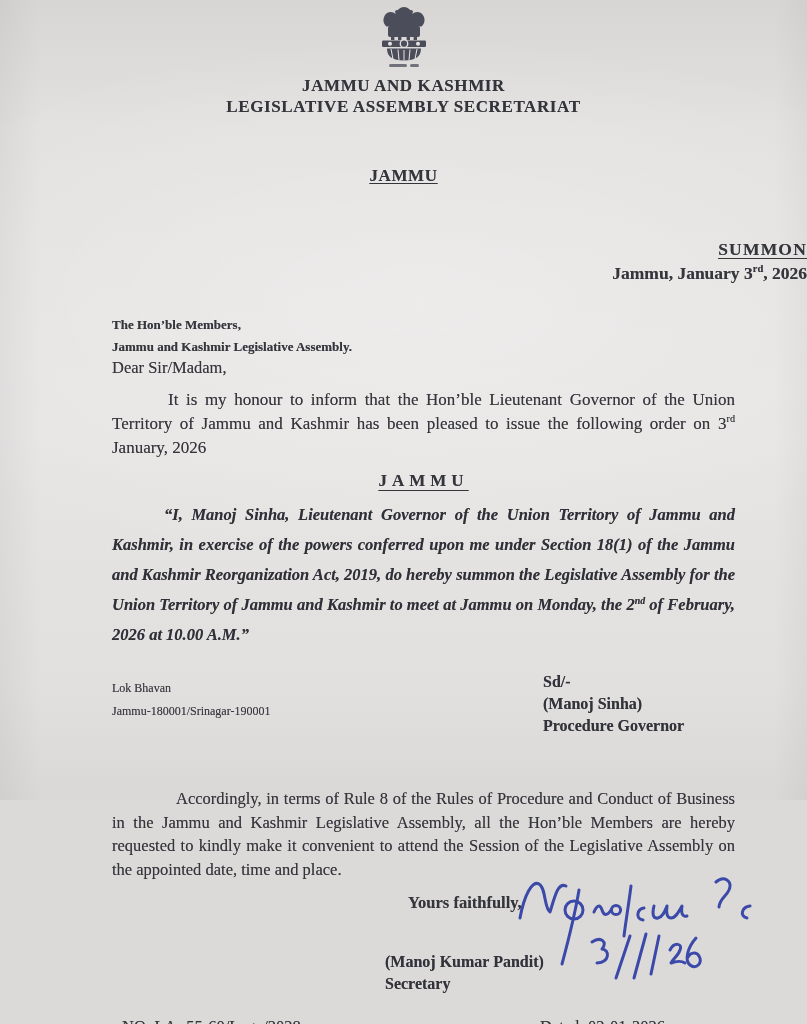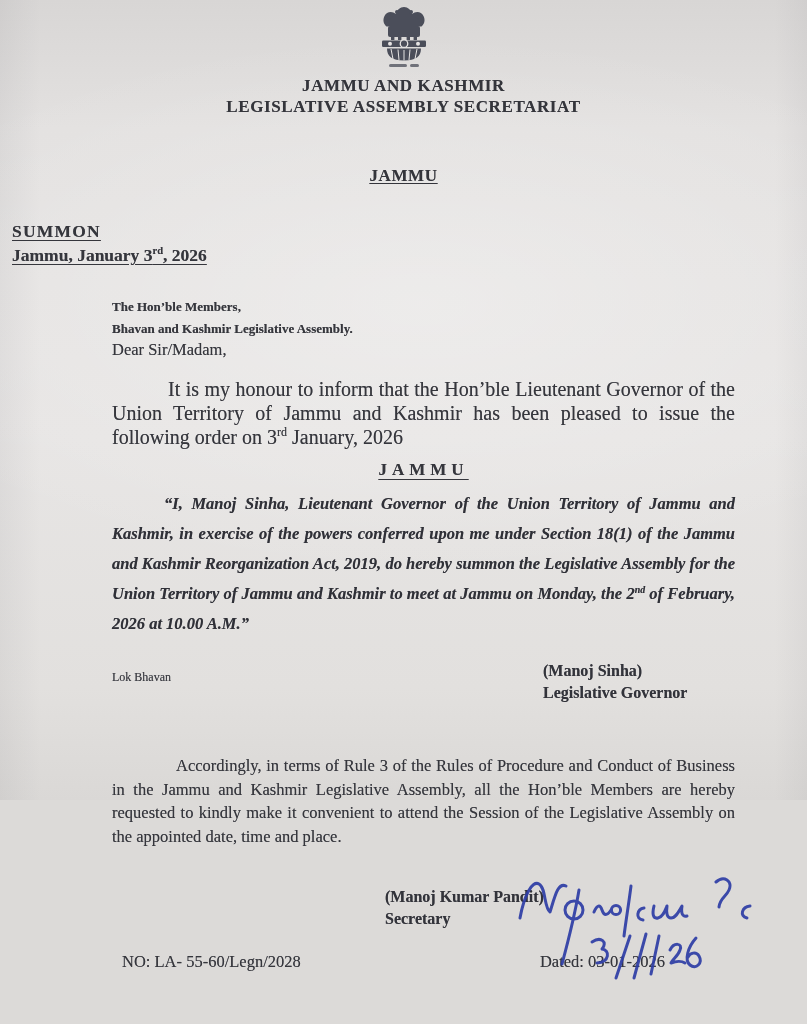--- a/index.html
+++ b/index.html
@@ -14,29 +14,29 @@
       radial-gradient(120% 55% at 52% 38%, rgba(255,255,255,0.30), rgba(255,255,255,0) 62%),
       linear-gradient(90deg, rgba(90,90,98,0.07), rgba(0,0,0,0) 5%, rgba(0,0,0,0) 96%, rgba(90,90,98,0.06)),
       linear-gradient(180deg, #d8d6d5 0%, #e3e1e0 16%, #e7e5e4 55%, #e2e0de 86%, #dad8d6 100%);
     color:#35363c;
     text-shadow:0 0 .4px rgba(55,55,65,.55);
   }
   .header{ text-align:center; padding-top:5px; }
   .emblem{ display:inline-block; }
   .hline{ font-weight:bold; font-size:17px; line-height:21px; letter-spacing:.6px; color:#34353b;}
   .hline.u{ text-decoration:underline; text-underline-offset:2px;margin-top:48px;}
-  .subject{ text-align:left; margin-top:35px;padding-left:12px; }
+  .subject{ text-align:right; margin-top:53px;padding-left:12px; }
   .subject .title{ font-weight:bold; font-size:17.5px; letter-spacing:1.2px; text-decoration:underline; text-underline-offset:3px;}
   .subject .dateline{ font-weight:bold; font-size:17.5px; margin-top:3px;}
-  .subject .dateline .u-wrap{ text-decoration:underline; text-underline-offset:3px;}
+  .subject .dateline .u-wrap{ text-underline-offset:3px;}
   sup{ font-size:.6em; vertical-align:super; line-height:0;}
   .content{ margin:0 72px 0 112px; }
   .addressee{ margin-top:30px; font-weight:bold; font-size:13px; line-height:22px;}
   .salutation{ font-weight:normal; font-size:16.5px;}
-  .para{ font-size:20px; line-height:24px; text-align:justify; margin-top:17px;}
+  .para{ font-size:17px; line-height:24px; text-align:justify; margin-top:10px;}
   .para .indent{ display:inline-block; width:56px;}
   .order-head{ text-align:center; margin-top:11px; font-weight:bold; font-size:17px; letter-spacing:5px;}
   .order-head span{ text-decoration:underline; text-underline-offset:4px;}
   .order-para{ font-weight:bold; font-size:16.5px; line-height:30px; text-align:justify; margin-top:9px; color:#2f3037;font-style:italic;}
   .order-para .indent{ display:inline-block; width:52px;}
   .sig-row{ display:flex; justify-content:space-between; margin-top:27px;}
   .office{ font-size:12px; line-height:23px; color:#3a3b41;}
   .signedby{ width:192px; font-weight:bold; font-size:16px; line-height:22px; margin-top:-6px; color:#32333a;}
   .closing{ font-size:16.5px; line-height:23.5px; text-align:justify; margin-top:50px;}
   .closing .indent{ display:inline-block; width:64px;}
@@ -89,44 +89,47 @@
 
   <div class="subject">
     <div class="title">SUMMON</div>
     <div class="dateline"><span class="u-wrap"><span>Jammu, January 3</span><sup>rd</sup><span>, 2026</span></span></div>
   </div>
 
   <div class="content">
 
     <div class="addressee">
       <div>The Hon’ble Members,</div>
-      <div>Bhavan and Kashmir Legislative Assembly.</div>
+      <div>Jammu and Kashmir Legislative Assembly.</div>
     </div>
 
     <div class="salutation">Dear Sir/Madam,</div>
 
     <div class="para"><span class="indent"></span><span>It is my honour to inform that the Hon’ble Lieutenant Governor of the Union Territory of Jammu and Kashmir has been pleased to issue the following order on 3</span><sup>rd</sup><span> January, 2026</span></div>
 
     <div class="order-head"><span>JAMMU</span></div>
 
     <div class="order-para"><span class="indent"></span><span>“I, Manoj Sinha, Lieutenant Governor of the Union Territory of Jammu and Kashmir, in exercise of the powers conferred upon me under Section 18(1) of the Jammu and Kashmir Reorganization Act, 2019, do hereby summon the Legislative Assembly for the Union Territory of Jammu and Kashmir to meet at Jammu on Monday, the 2</span><sup>nd</sup><span> of February, 2026 at 10.00 A.M.”</span></div>
 
     <div class="sig-row">
       <div class="office">
         <div>Lok Bhavan</div>
+        <div>Jammu-180001/Srinagar-190001</div>
       </div>
       <div class="signedby">
+        <div>Sd/-</div>
         <div>(Manoj Sinha)</div>
-        <div>Legislative Governor</div>
+        <div>Procedure Governor</div>
       </div>
     </div>
 
-    <div class="closing"><span class="indent"></span><span>Accordingly, in terms of Rule 3 of the Rules of Procedure and Conduct of Business in the Jammu and Kashmir Legislative Assembly, all the Hon’ble Members are hereby requested to kindly make it convenient to attend the Session of the Legislative Assembly on the appointed date, time and place.</span></div>
+    <div class="closing"><span class="indent"></span><span>Accordingly, in terms of Rule 8 of the Rules of Procedure and Conduct of Business in the Jammu and Kashmir Legislative Assembly, all the Hon’ble Members are hereby requested to kindly make it convenient to attend the Session of the Legislative Assembly on the appointed date, time and place.</span></div>
   </div>
 
+  <div class="valediction">Yours faithfully,</div>
 
   <div class="secretary">
     <div>(Manoj Kumar Pandit)</div>
     <div>Secretary</div>
   </div>
 
   <svg class="signature-svg" width="262" height="118" viewBox="0 0 262 118">
     <g class="ink">
 
       <path d="M8,44 C12,22 20,6 27,10 C34,14 32,34 38,38 C43,22 46,8 54,12"></path>

